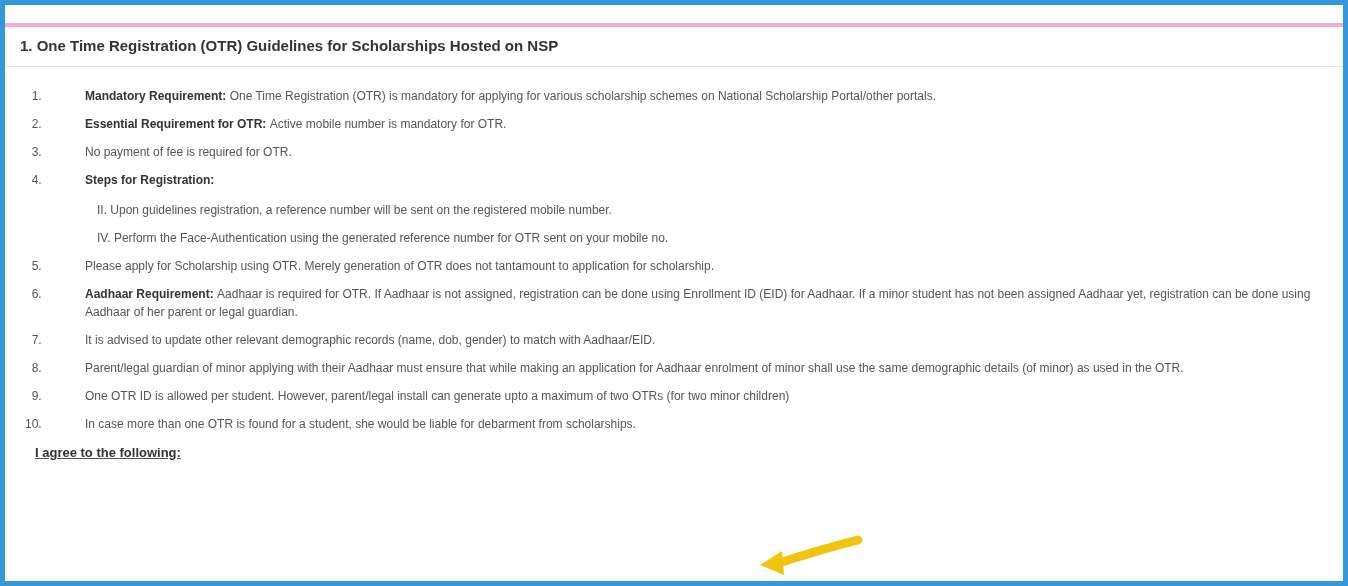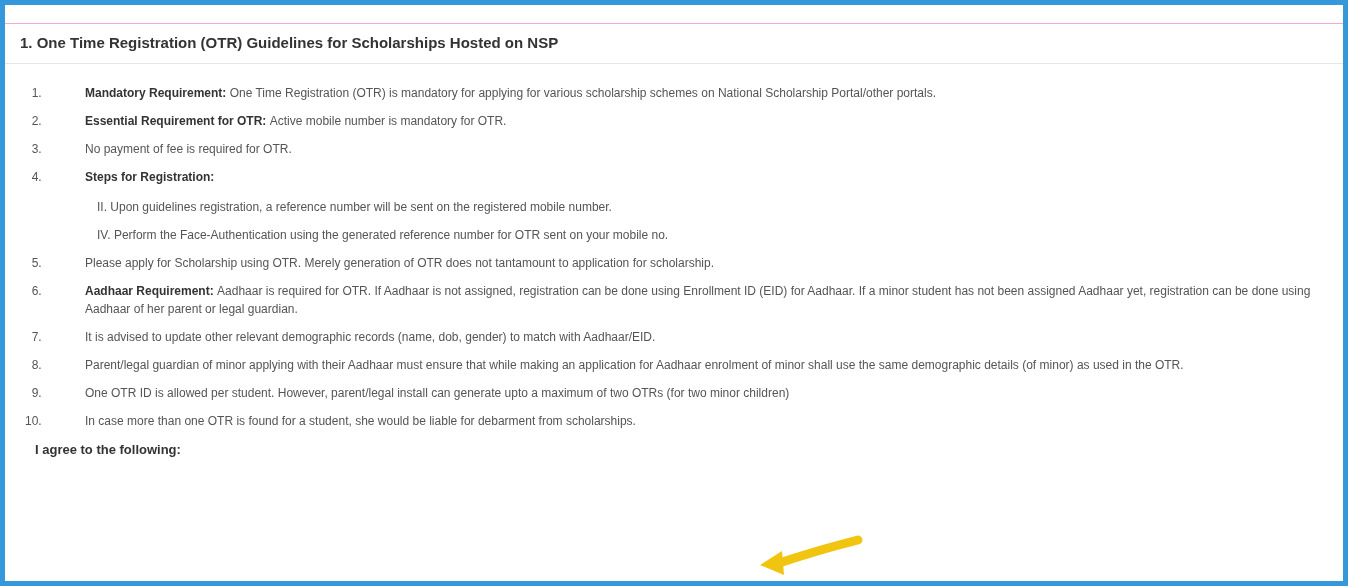--- a/index.html
+++ b/index.html
@@ -23,21 +23,21 @@
       overflow-y: auto;
     }
     .top-fade {
       height: 18px;
       background: #fff;
       border-bottom: 1px solid transparent;
     }
     .section-header {
       padding: 10px 15px 12px 15px;
       border-bottom: 1px solid #e5e5e5;
-      border-top: 1px solid #f9a8d4;
+      border-top: 4px solid #f9a8d4;
     }
     .section-header h2 {
       font-size: 15px;
       font-weight: bold;
       color: #333;
     }
     .content {
       padding: 20px 30px 10px 30px;
       font-size: 12px;
       color: #555;
@@ -62,20 +62,21 @@
     }
     .roman {
       display: inline;
     }
     .bold-label {
       font-weight: bold;
       color: #333;
     }
     .agree-section {
       margin-top: 12px;
+      text-decoration: underline;
     }
     .agree-title {
       font-size: 13px;
       font-weight: bold;
       color: #333;
       margin-bottom: 15px;
     }
     .checkbox-row {
       display: flex;
       align-items: center;

